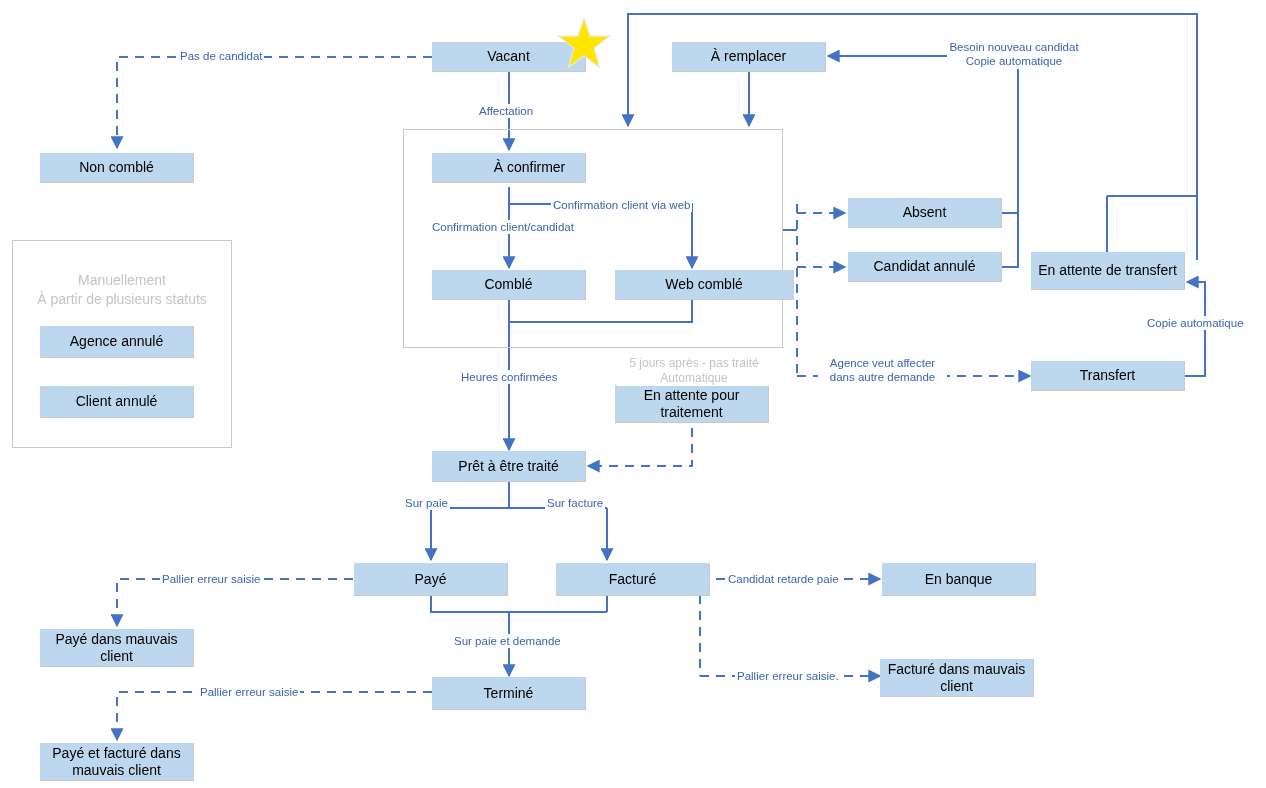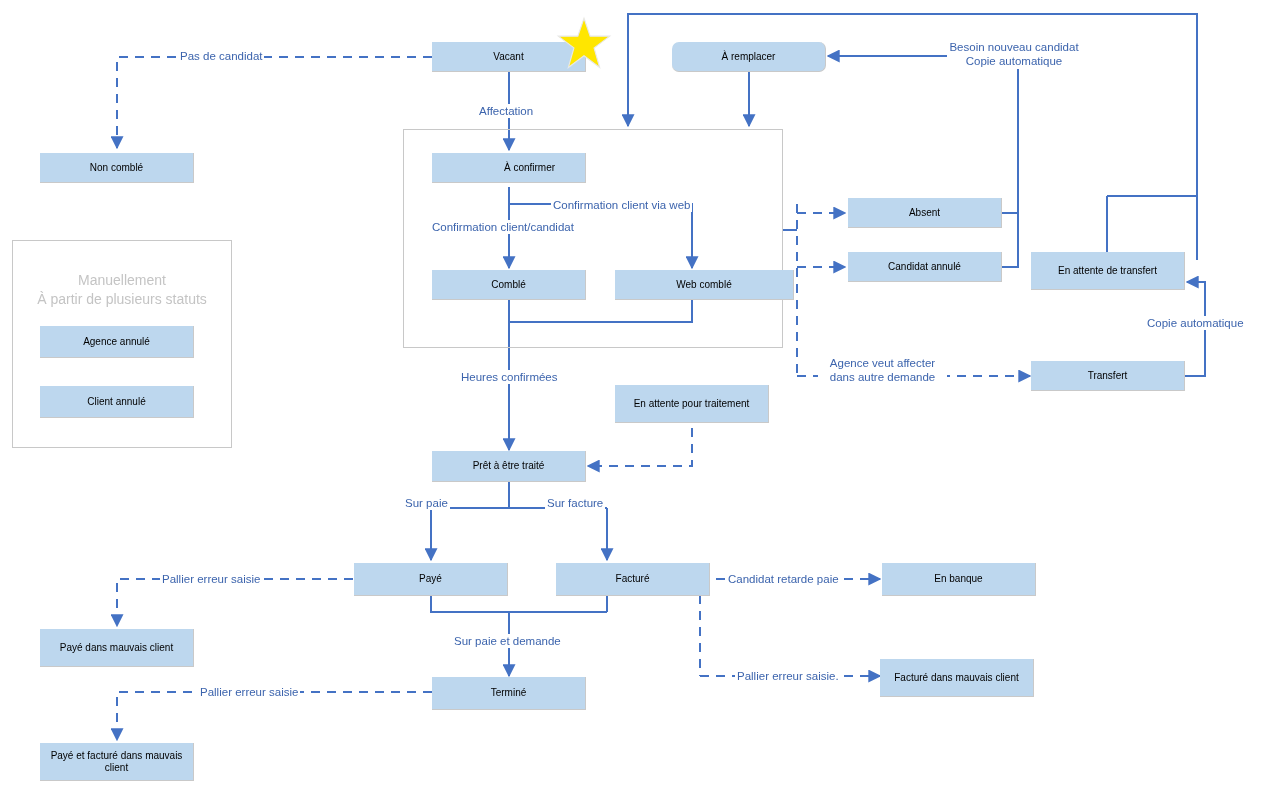--- a/index.html
+++ b/index.html
@@ -6,21 +6,21 @@
   body{
     width:1266px;height:788px;position:relative;overflow:hidden;
     font-family:"Liberation Sans", sans-serif;
     color:#000;
   }
   #canvas{position:absolute;left:0;top:0;width:1266px;height:788px;}
   svg.edges{position:absolute;left:0;top:0;width:1266px;height:788px;pointer-events:none;}
   .node{
     position:absolute;background:#bdd7ee;border-right:1px solid #c9c9c9;border-bottom:1px solid #c9c9c9;
     display:flex;align-items:center;justify-content:center;text-align:center;
-    font-size:10px;line-height:1.15;color:#000;box-sizing:border-box;
+    font-size:14px;line-height:1.15;color:#000;box-sizing:border-box;
   }
   .node.two-line{line-height:1.2;}
   .group-box{
     position:absolute;border:1px solid #c8c8c8;background:transparent;box-sizing:border-box;
   }
   .edge-label{
     position:absolute;font-size:11.5px;color:#3c64ad;white-space:nowrap;
     background:#ffffff;padding:0 2px;line-height:1.25;text-align:center;
   }
   .edge-label.grey{color:#c4c4c4;}
@@ -106,21 +106,21 @@
   <div class="group-box" style="left:403px;top:129px;width:380px;height:219px;"></div>
 
   <div class="group-box" style="left:12px;top:240px;width:220px;height:208px;"></div>
   <div class="panel-title" style="left:12px;top:259px;width:220px;">
     <div>Manuellement</div>
     <div>À partir de plusieurs statuts</div>
   </div>
 
   <div class="node" style="left:432px;top:42px;width:154px;height:30px;">Vacant</div>
 
-  <div class="node" style="left:672px;top:42px;width:154px;height:30px;border-radius:7px;">À remplacer</div>
+  <div class="node" style="left:672px;top:42px;width:154px;height:30px;">À remplacer</div>
 
   <div class="node" style="left:40px;top:153px;width:154px;height:30px;">Non comblé</div>
 
   <div class="node" style="left:432px;top:153px;width:154px;height:30px;padding-left:42px;">À confirmer</div>
 
   <div class="node" style="left:432px;top:270px;width:154px;height:30px;">Comblé</div>
 
   <div class="node" style="left:615px;top:270px;width:179px;height:30px;">Web comblé</div>
 
   <div class="node" style="left:848px;top:198px;width:154px;height:30px;">Absent</div>
@@ -172,20 +172,24 @@
 
   <div class="edge-label" style="left:1145px;top:316px;">Copie automatique</div>
 
   <div class="edge-label" style="left:818px;top:356px;width:125px;text-align:center;">
     <div>Agence veut affecter</div>
     <div>dans autre demande</div>
   </div>
 
   <div class="edge-label" style="left:459px;top:370px;">Heures confirmées</div>
 
+  <div class="edge-label grey" style="left:617px;top:356px;width:150px;text-align:center;font-size:12px;">
+    <div>5 jours après - pas traité</div>
+    <div>Automatique</div>
+  </div>
 
   <div class="edge-label" style="left:403px;top:496px;">Sur paie</div>
 
   <div class="edge-label" style="left:545px;top:496px;">Sur facture</div>
 
   <div class="edge-label" style="left:452px;top:634px;">Sur paie et demande</div>
 
   <div class="edge-label" style="left:160px;top:572px;">Pallier erreur saisie</div>
 
   <div class="edge-label" style="left:198px;top:685px;">Pallier erreur saisie</div>

